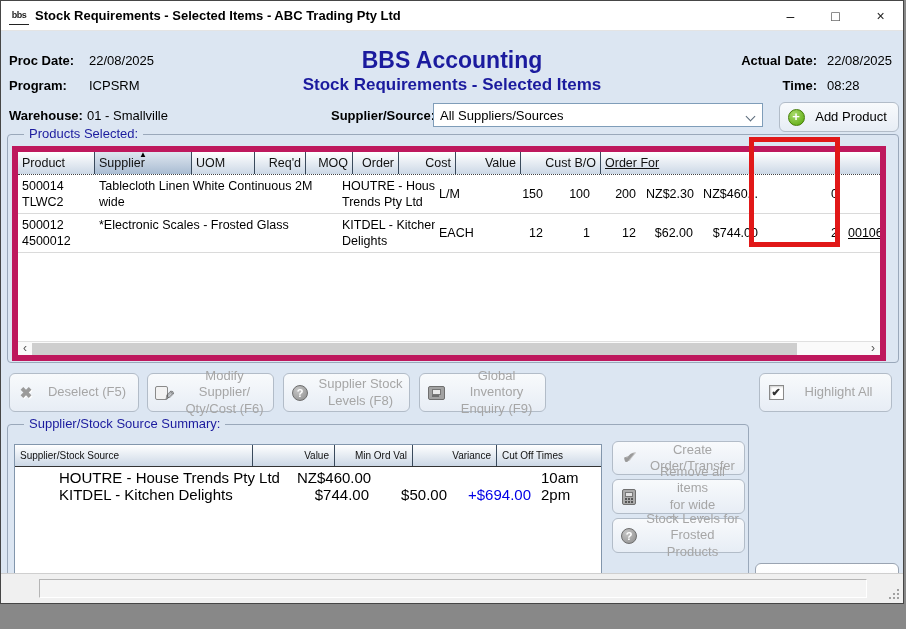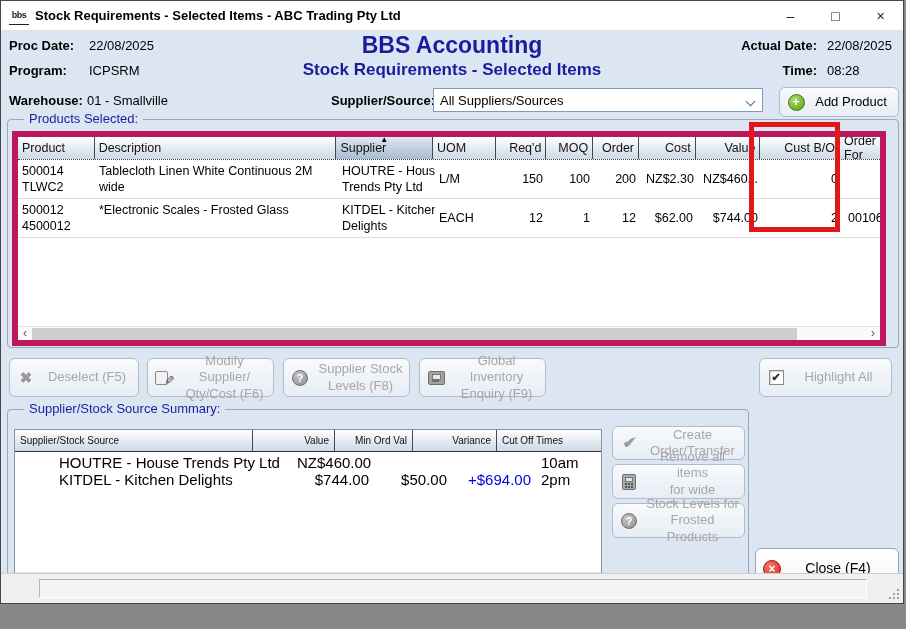--- a/index.html
+++ b/index.html
@@ -5,21 +5,21 @@
   html,body{margin:0;padding:0;background:#888;}
   *{box-sizing:border-box;font-family:"Liberation Sans",sans-serif;}
   .window{position:relative;width:904px;height:604px;margin:0;background:#dce6f2;border:1px solid #464646;overflow:hidden;}
   
   .titlebar{position:absolute;top:0;left:0;right:0;height:30px;background:#ffffff;display:flex;align-items:center;border-bottom:1px solid #e4e4e4;}
   .app-logo{width:20px;height:18px;margin:0 6px 0 8px;font-weight:bold;font-size:9px;letter-spacing:-0.5px;color:#222;border-bottom:1px solid #222;display:flex;align-items:center;justify-content:center;}
   .title-text{font-size:13px;color:#000;font-weight:bold;}
   .win-controls{margin-left:auto;display:flex;height:100%;}
   .win-btn{width:45px;height:100%;display:flex;align-items:center;justify-content:center;font-size:14px;color:#222;}
   
-  .content{position:absolute;top:30px;left:0;right:0;height:569px;background:#dce6f2;}
+  .content{position:absolute;top:45px;left:0;right:0;height:569px;background:#dce6f2;}
   .lbl{position:absolute;font-size:13px;font-weight:bold;color:#000;white-space:nowrap;}
   .val{position:absolute;font-size:13px;color:#000;white-space:nowrap;}
   .app-title{position:absolute;left:0;right:0;top:1px;text-align:center;font-size:23px;font-weight:bold;color:var(--navy,#1b1b9e);}
   .screen-title{position:absolute;left:0;right:0;top:29px;text-align:center;font-size:17px;font-weight:bold;color:var(--navy,#1b1b9e);}
   
   .combo{position:absolute;left:432px;top:57px;width:330px;height:24px;background:#fff;border:1px solid #7f9db9;display:flex;align-items:center;padding-left:6px;font-size:13px;color:#000;}
   .chev{position:absolute;right:8px;top:9px;width:7px;height:7px;border-right:1px solid #5a6a7a;border-bottom:1px solid #5a6a7a;transform:rotate(45deg);}
   
   .btn{position:absolute;border:1px solid #b2bcc8;border-radius:6px;background:linear-gradient(#f8fafc,#e7edf5);display:flex;align-items:center;font-size:13px;color:#000;}
   .btn .blab{flex:1;text-align:center;line-height:1.25;}
@@ -45,21 +45,21 @@
   .groupbox{position:absolute;border:1px solid #9aa8ba;border-radius:4px;}
   .gb-label{position:absolute;top:-9px;left:16px;background:#dce6f2;padding:0 5px;font-size:13px;color:var(--navy,#1b1b9e);white-space:nowrap;}
   
   .plist{position:absolute;left:4px;top:11px;width:874px;height:215px;background:#fff;border:6px solid #be185d;overflow:hidden;}
   .phead{display:flex;height:23px;background:linear-gradient(#ffffff,#ccd8e6);border-bottom:1px dotted #444;}
   .phc{display:flex;align-items:center;padding:0 4px;font-size:12.5px;color:#111;border-right:1px solid #3a4a5c;position:relative;}
   .phc.num{justify-content:flex-end;}
   .phc.sorted{background:linear-gradient(#dfe7f0,#a9bcd2);}
   .sort-arrow{position:absolute;top:-2px;left:50%;transform:translateX(-50%);font-size:8px;color:#000;}
   .c0{width:77px;} .c1{width:243px;} .c2{width:97px;} .c3{width:63px;} .c4{width:51px;} .c5{width:47px;}
-  .c6{width:46px;} .c7{width:57px;} .c8{width:65px;} .c9{width:80px;} .c10{flex:1;}
+  .c6{width:46px;} .c7{width:57px;} .c8{width:65px;} .c9{width:80px;} .c10{flex:1;text-decoration:underline;}
   .prow{display:flex;height:39px;border-bottom:1px solid #dadada;font-size:12.5px;color:#000;align-items:center;}
   .pcell{padding:2px 4px;line-height:1.3;overflow:hidden;white-space:nowrap;}
   .pcell.num{text-align:right;padding-right:6px;}
   
   .hscroll{position:absolute;left:0;right:0;bottom:0;height:14px;background:#fafafa;border-top:1px solid #e0e0e0;}
   .sb-arrow{position:absolute;top:0;width:14px;height:14px;font-size:12px;line-height:13px;text-align:center;color:#555;}
   .sb-arrow.left{left:0;} .sb-arrow.right{right:0;}
   .sb-thumb{position:absolute;top:1px;height:12px;background:#cecece;}
   
   .redbox{position:absolute;left:748px;top:91px;width:91px;height:110px;border:5px solid var(--highlight_red,#e11818);pointer-events:none;z-index:50;}
@@ -119,21 +119,20 @@
           <span class="plus-circle">+</span>
         </span>
       <span class="blab" style="margin-right:8px;">Add Product</span>
     </div>
 
     <div class="groupbox" style="left:6px;top:88px;width:892px;height:229px;">
       <span class="gb-label">Products Selected:</span>
       <div class="plist">
         <div class="phead">
           <div class="phc c0">Product</div>
-          <div class="phc c1">Description</div>
           <div class="phc c2 sorted">
             <span>Supplier</span>
             <span class="sort-arrow">▲</span>
           </div>
           <div class="phc c3">UOM</div>
           <div class="phc c4 num">Req'd</div>
           <div class="phc c5 num">MOQ</div>
           <div class="phc c6 num">Order</div>
           <div class="phc c7 num">Cost</div>
           <div class="phc c8 num">Value</div>

